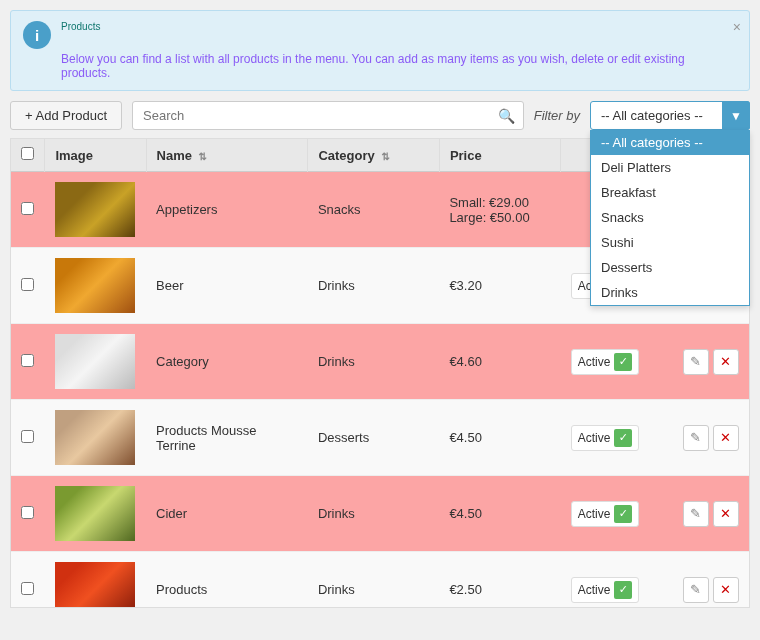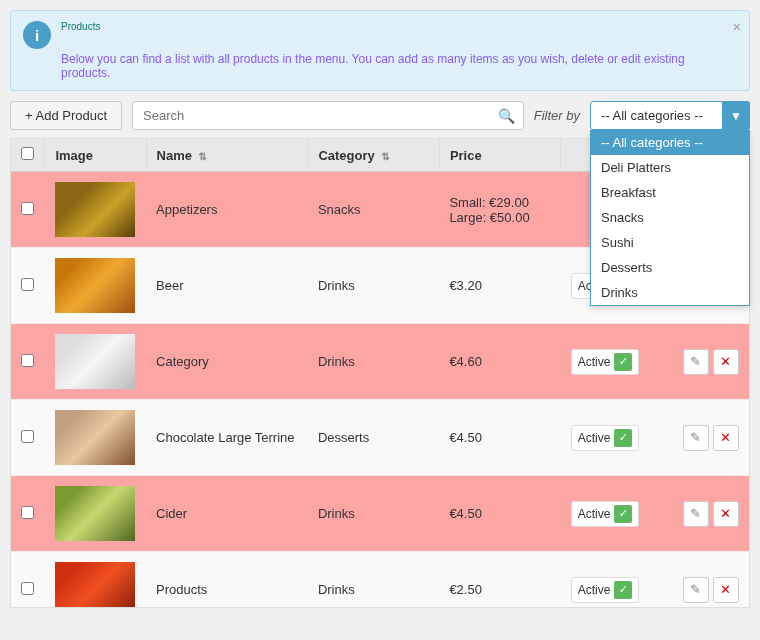--- a/index.html
+++ b/index.html
@@ -352,21 +352,21 @@
     </td>
   </tr>
         <tr>
     <td class="cb-col">
       <input type="checkbox" style="">
     </td>
     <td class="img-col">
       <div class="img-placeholder img-mousse"></div>
     </td>
     <td class="name-col">
-      <span>Chocolate Large Terrine</span>
+      <span>Products Mousse Terrine</span>
     </td>
     <td class="cat-col">
       <span>Desserts</span>
     </td>
     <td class="price-col">
       <span>€4.50</span>
     </td>
     <td class="status-col">
       
       <span class="status-badge">

